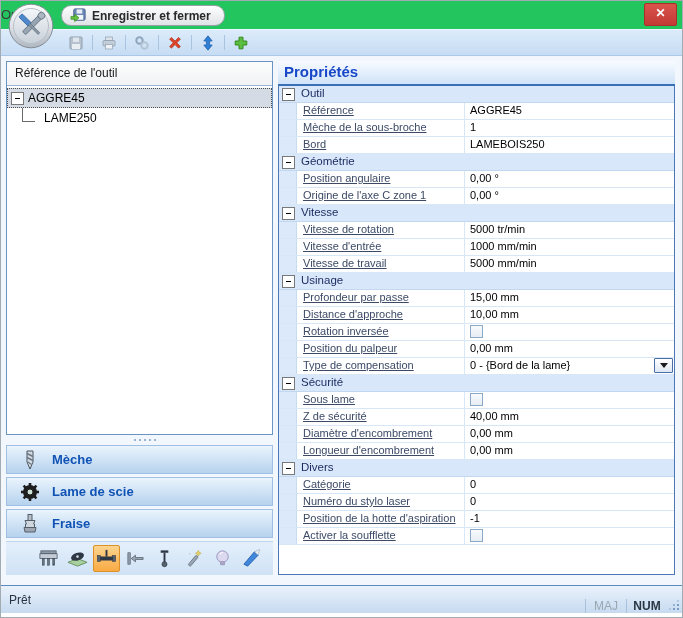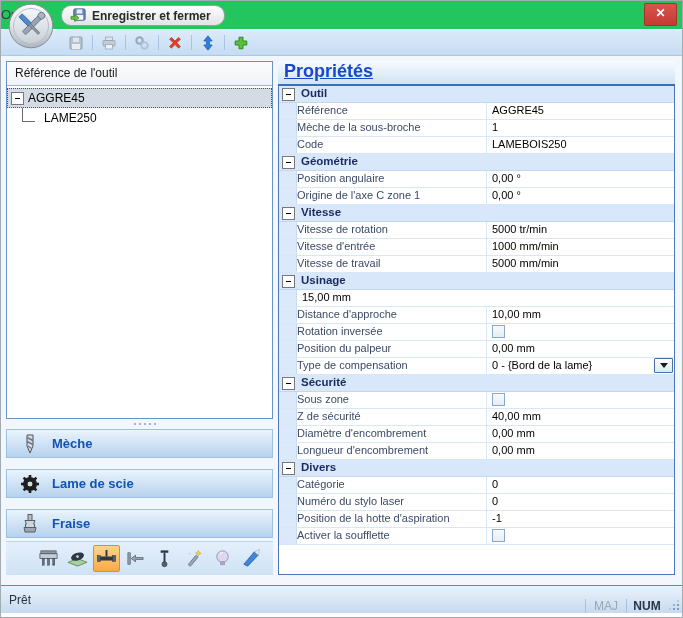--- a/index.html
+++ b/index.html
@@ -34,43 +34,43 @@
   .treerow.selected{background:#d4dbe4;outline:1px dotted #505050;outline-offset:-1px;}
   .expbox{width:11px;height:11px;background:#fff;border:1px solid #787878;display:inline-flex;align-items:center;
     justify-content:center;flex:none;box-sizing:content-box;}
   .expbox i{display:block;width:5px;height:1px;background:#000;}
   .treerow .expbox{margin-left:4px;margin-right:4px;}
   .connector{align-self:flex-start;width:12px;height:13px;border-left:1px solid #6a6a6a;border-bottom:1px solid #6a6a6a;
     margin-left:15px;margin-right:9px;flex:none;}
   .splitter{height:10px;flex:none;display:flex;align-items:center;justify-content:center;}
   .dots{width:2px;height:2px;background:#7a9cc4;border-radius:50%;
     box-shadow:5px 0 #7a9cc4,10px 0 #7a9cc4,15px 0 #7a9cc4,20px 0 #7a9cc4;margin-left:-10px;}
-  .cats{flex:none;display:flex;flex-direction:column;gap:11px;border-radius:23px;}
+  .cats{flex:none;display:flex;flex-direction:column;gap:3px;border-radius:23px;}
   .catbtn{height:29px;display:flex;align-items:center;gap:11px;padding-left:12px;
     background:linear-gradient(#eaf4fd,#b6d2ee);border:1px solid #9fc0e2;font-size:13px;font-weight:bold;
     color:#1153b4;box-sizing:border-box;}
   .caticon{width:22px;height:22px;flex:none;display:flex;}
   .tooliconrow{height:33px;flex:none;margin-top:3px;display:flex;align-items:center;justify-content:flex-end;gap:2px;
     padding-right:8px;background:linear-gradient(#e4effb,#cfe2f5);border-top:1px solid #bdd6ef;}
   .titem{width:27px;height:27px;display:flex;align-items:center;justify-content:center;border-radius:2px;box-sizing:border-box;}
   .titem.selected{background:linear-gradient(#fcd48e,#f9aa44);border:1px solid #dd9025;}
 
   
   .right{flex:1;display:flex;flex-direction:column;min-width:0;}
-  .propheader{height:23px;line-height:21px;flex:none;font-size:18px;font-weight:bold;color:#1848c8;padding-left:6px;
-    background:linear-gradient(#f8fbff,#cfe3f8);border-bottom:2px solid #3a6eb5;text-decoration:underline;}
+  .propheader{height:23px;line-height:21px;flex:none;font-size:15px;font-weight:bold;color:#1848c8;padding-left:6px;
+    background:linear-gradient(#f8fbff,#cfe3f8);border-bottom:2px solid #3a6eb5;}
   .grid{flex:1;background:#fff;border:1px solid #4c78b8;border-top:none;overflow:hidden;}
   .grow{display:flex;height:17px;box-sizing:border-box;align-items:stretch;font-size:11px;}
   .grow.section{background:#d9e7fb;border-bottom:1px solid #c2d8f0;}
-  .sectitle{font-weight:bold;color:#1a2a5e;line-height:15px;padding-left:4px;font-size:11.5px;}
+  .sectitle{font-weight:normal;color:#1a2a5e;line-height:15px;padding-left:4px;font-size:11.5px;}
   .grow.prop{border-bottom:1px solid #d8e7f6;}
   .gutter{width:18px;flex:none;display:flex;align-items:center;justify-content:center;box-sizing:border-box;}
   .prop .gutter{background:#dce9fb;border-right:1px solid #c8dcf0;}
-  .plabel{width:190px;flex:none;color:#3c4a66;line-height:15px;border-right:1px solid #d8e7f6;
-    box-sizing:border-box;white-space:nowrap;overflow:hidden;}
+  .plabel{width:168px;flex:none;color:#3c4a66;line-height:15px;padding-left:6px;border-right:1px solid #d8e7f6;
+    box-sizing:border-box;white-space:nowrap;overflow:hidden;text-decoration:underline;}
   .pvalue{flex:1;color:#000;line-height:15px;padding-left:5px;position:relative;white-space:nowrap;overflow:hidden;}
   .checkbox{width:13px;height:13px;border:1px solid #8aa8c8;background:linear-gradient(#f8fafc,#e6edf4);
     display:inline-block;margin-top:1px;box-sizing:border-box;}
   .ddbtn{position:absolute;right:1px;top:0px;width:19px;height:15px;border:1px solid #4a6ea8;border-radius:1px;
     background:linear-gradient(#ffffff,#dde7f3);display:flex;align-items:center;justify-content:center;box-sizing:border-box;}
   .ddbtn::after{content:"";border-left:4px solid transparent;border-right:4px solid transparent;border-top:5px solid #1a1a1a;}
 
   
   .statusbar{height:28px;flex:none;background:linear-gradient(#eaf2fb,#c6daf0);border-top:1px solid #5a8ac0;
     display:flex;align-items:center;font-size:12px;color:#2a3440;padding-left:8px;position:relative;box-sizing:border-box;}
@@ -310,21 +310,21 @@
             <div class="plabel">Référence</div>
             <div class="pvalue"><span class="valtext">AGGRE45</span></div>
           </div>
           <div class="grow prop">
             <div class="gutter"></div>
             <div class="plabel">Mèche de la sous-broche</div>
             <div class="pvalue"><span class="valtext">1</span></div>
           </div>
           <div class="grow prop">
             <div class="gutter"></div>
-            <div class="plabel">Code</div>
+            <div class="plabel">Bord</div>
             <div class="pvalue"><span class="valtext">LAMEBOIS250</span></div>
           </div>
           <div class="grow section">
             <div class="gutter">
               <span class="expbox">
                 <i></i>
               </span>
             </div>
             <div class="sectitle">Géométrie</div>
           </div>
@@ -364,20 +364,21 @@
           <div class="grow section">
             <div class="gutter">
               <span class="expbox">
                 <i></i>
               </span>
             </div>
             <div class="sectitle">Usinage</div>
           </div>
           <div class="grow prop">
             <div class="gutter"></div>
+            <div class="plabel">Profondeur par passe</div>
             <div class="pvalue"><span class="valtext">15,00 mm</span></div>
           </div>
           <div class="grow prop">
             <div class="gutter"></div>
             <div class="plabel">Distance d'approche</div>
             <div class="pvalue"><span class="valtext">10,00 mm</span></div>
           </div>
           <div class="grow prop">
             <div class="gutter"></div>
             <div class="plabel">Rotation inversée</div>
@@ -396,21 +397,21 @@
           <div class="grow section">
             <div class="gutter">
               <span class="expbox">
                 <i></i>
               </span>
             </div>
             <div class="sectitle">Sécurité</div>
           </div>
           <div class="grow prop">
             <div class="gutter"></div>
-            <div class="plabel">Sous zone</div>
+            <div class="plabel">Sous lame</div>
             <div class="pvalue"><span class="checkbox"></span></div>
           </div>
           <div class="grow prop">
             <div class="gutter"></div>
             <div class="plabel">Z de sécurité</div>
             <div class="pvalue"><span class="valtext">40,00 mm</span></div>
           </div>
           <div class="grow prop">
             <div class="gutter"></div>
             <div class="plabel">Diamètre d'encombrement</div>

